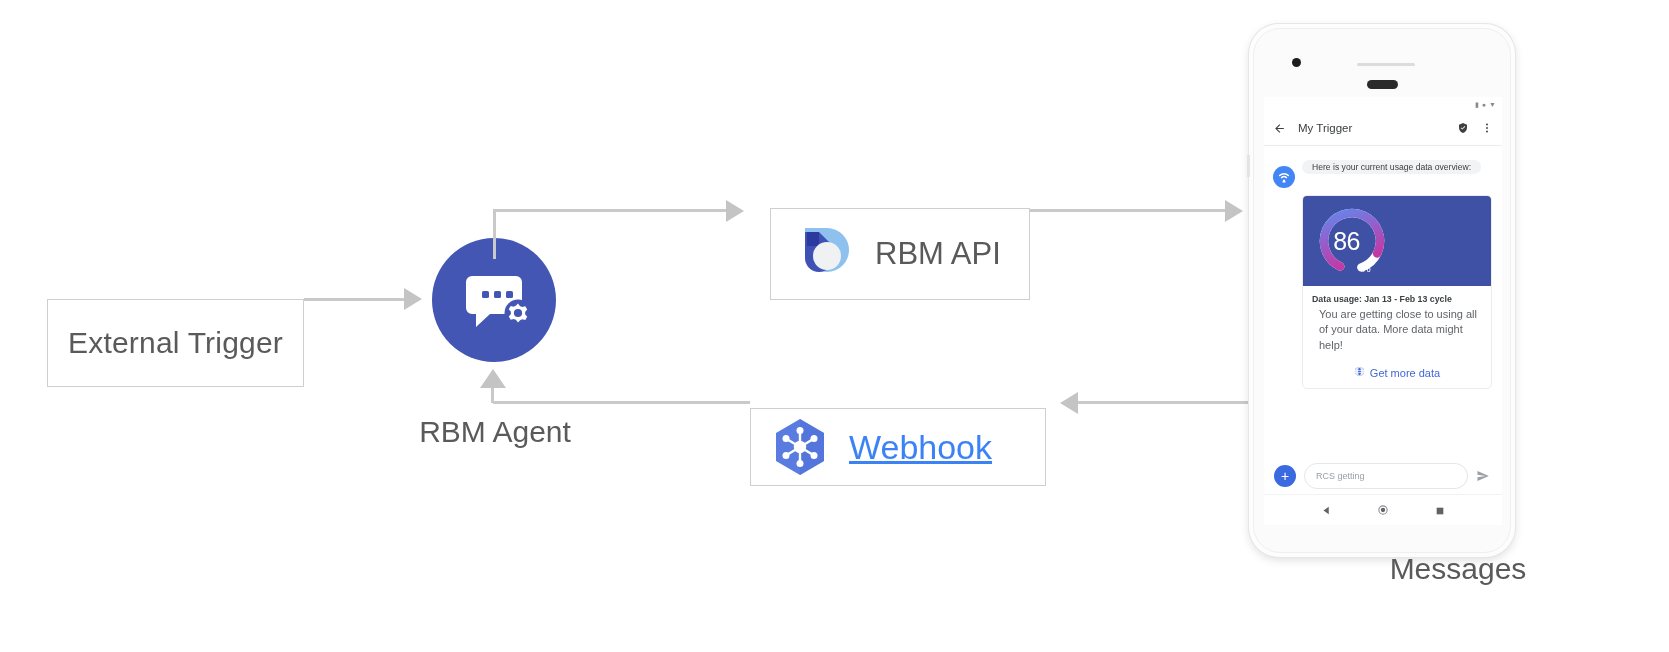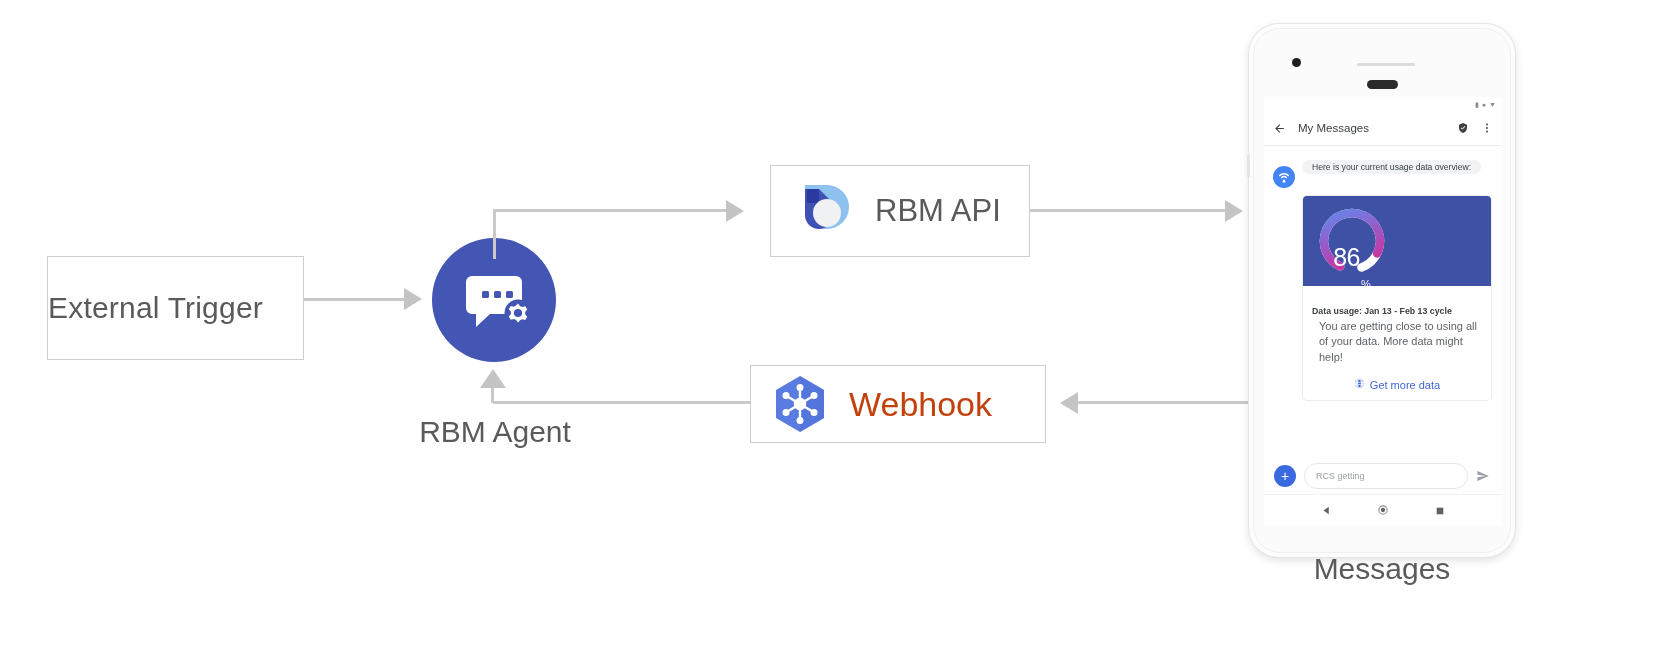--- a/index.html
+++ b/index.html
@@ -4,34 +4,34 @@
 <style>
   html,body{margin:0;padding:0;background:#ffffff;}
   body{width:1669px;height:652px;position:relative;overflow:hidden;
        font-family:"Liberation Sans","DejaVu Sans",sans-serif;
        -webkit-font-smoothing:antialiased;}
 
   .stage{position:absolute;left:0;top:0;width:1669px;height:652px;}
 
   
   .node-box{position:absolute;border:1px solid #cfcfcf;background:#fff;
-            box-sizing:border-box;display:flex;align-items:center;}
+            box-sizing:border-box;display:flex;align-items:center;margin-top:43px;}
   .node-label{font-weight:300;color:#4a4a4a;white-space:nowrap;}
 
   
-  #ext-trigger{left:47px;top:256px;width:257px;height:104px;}
+  #ext-trigger{left:47px;top:256px;width:257px;height:88px;justify-content:center;}
   #ext-trigger .node-label{font-size:30px;letter-spacing:.2px;color:#5a5a5a;}
 
   
   #rbm-api-box{left:770px;top:165px;width:260px;height:92px;padding-left:18px;gap:18px;}
   #rbm-api-box .node-label{font-size:31px;color:#5a5a5a;}
 
   
   #webhook-box{left:750px;top:365px;width:296px;height:78px;padding-left:18px;gap:18px;}
-  #webhook-box .node-label{font-size:34px;color:#c2410c;}
+  #webhook-box .node-label{font-size:34px;color:#3b82f6;text-decoration:underline;}
 
   
   #rbm-agent-circle{position:absolute;left:432px;top:238px;width:124px;height:124px;
                     border-radius:50%;background:#4356b4;}
   #rbm-agent-label{position:absolute;left:395px;top:415px;width:200px;text-align:center;
                    font-size:30px;font-weight:300;color:#5a5a5a;}
 
   
   .line{position:absolute;background:#c9c9c9;}
   .line.h{height:3px;}
@@ -77,52 +77,52 @@
               display:flex;align-items:center;justify-content:center;margin-top:6px;}
   .bubble{background:#f1f3f4;border-radius:11px;padding:1px 10px;max-width:172px;
           font-size:8.6px;line-height:1.45;color:#3c4043;}
 
   
   #rich-card{margin:7px 0 0 29px;width:188px;border:1px solid #ececec;border-radius:5px;
              overflow:hidden;background:#fff;}
   #card-media{height:90px;background:#3f51a5;display:flex;align-items:center;position:relative;}
   #gauge{width:78px;height:78px;margin-left:10px;position:relative;flex:0 0 78px;}
   #gauge svg{position:absolute;left:0;top:0;}
-  #gauge-text{position:absolute;left:0;top:16px;width:78px;height:78px;
+  #gauge-text{position:absolute;left:0;top:0;width:78px;height:78px;
               display:flex;align-items:center;justify-content:center;color:#fff;}
   #gauge-val{font-size:25px;font-weight:300;letter-spacing:-.5px;}
   #gauge-pct{font-size:11px;font-weight:300;margin-left:1px;align-self:flex-end;
              margin-bottom:6px;opacity:.92;}
   #card-stats{flex:1;display:flex;flex-direction:column;justify-content:center;
               gap:12px;padding-left:8px;color:#fff;}
   .stat .big{font-size:12px;font-weight:700;line-height:1.1;}
   .stat .small{font-size:7.4px;opacity:.72;margin-top:1px;}
   #card-body{padding:8px 9px 6px 9px;}
-  #card-title{font-size:8.8px;font-weight:700;color:#3c4043;margin-top:12px;}
+  #card-title{font-size:8.8px;font-weight:700;color:#3c4043;}
   #card-desc{font-size:11px;color:#5f6368;line-height:1.4;margin-top:3px;margin-left:7px;}
   #card-action{display:flex;align-items:center;justify-content:center;gap:5px;
                padding:7px 0 9px 0;color:#4267d6;font-size:11px;font-weight:500;}
 
   
   #composer{position:absolute;left:0;right:0;bottom:30px;height:38px;display:flex;
             align-items:center;gap:8px;padding:0 10px;background:#fff;}
   #plus-btn{width:22px;height:22px;border-radius:50%;background:#3b69e0;flex:0 0 22px;
             display:flex;align-items:center;justify-content:center;color:#fff;
             font-size:14px;line-height:1;}
   #msg-field{flex:1;height:24px;border:1px solid #e4e6e9;border-radius:13px;
              display:flex;align-items:center;padding:0 11px;}
   #msg-ph{font-size:9px;color:#9aa0a6;font-weight:500;}
   #send-ic{color:#9aa0a6;display:flex;align-items:center;padding-right:2px;}
 
   #navbar{position:absolute;left:0;right:0;bottom:0;height:30px;display:flex;
           align-items:center;justify-content:space-around;padding:0 34px;
           border-top:1px solid #f2f2f2;background:#fff;}
   .nav-ic{color:#5f6368;}
 
-  #messages-label{position:absolute;left:1282px;top:552px;width:200px;text-align:center;
+  #messages-label{position:absolute;left:1358px;top:552px;width:200px;text-align:center;
                   font-size:30px;font-weight:300;color:#5a5a5a;}
 </style>
 </head>
 <body>
 
 <div class="stage">
 
   <div class="node-box" id="ext-trigger">
     <span class="node-label">External Trigger</span>
   </div>
@@ -206,21 +206,21 @@
         <span class="sb-ic">●</span>
         <span class="sb-ic">▼</span>
       </div>
 
       <div id="appbar">
         <span class="appbar-ic">
           <svg width="13" height="13" viewBox="0 0 24 24">
               <path d="M20 11H7.8l5.6-5.6L12 4l-8 8 8 8 1.4-1.4L7.8 13H20z" fill="#3c4043"></path>
             </svg>
         </span>
-        <span class="title">My Messages</span>
+        <span class="title">My Trigger</span>
         <span class="appbar-ic">
           <svg width="12" height="12" viewBox="0 0 24 24">
               <path d="M12 2l8 3.5v6c0 5-3.4 9.2-8 10.5-4.6-1.3-8-5.5-8-10.5v-6z" fill="#3c4043"></path>
               <path d="M10.6 15.2l-3.1-3.1 1.2-1.2 1.9 1.9 4.7-4.7 1.2 1.2z" fill="#fff"></path>
             </svg>
         </span>
         <span class="appbar-ic">
           <svg width="12" height="12" viewBox="0 0 24 24">
               <circle cx="12" cy="5" r="1.9" fill="#3c4043"></circle>
               <circle cx="12" cy="12" r="1.9" fill="#3c4043"></circle>

